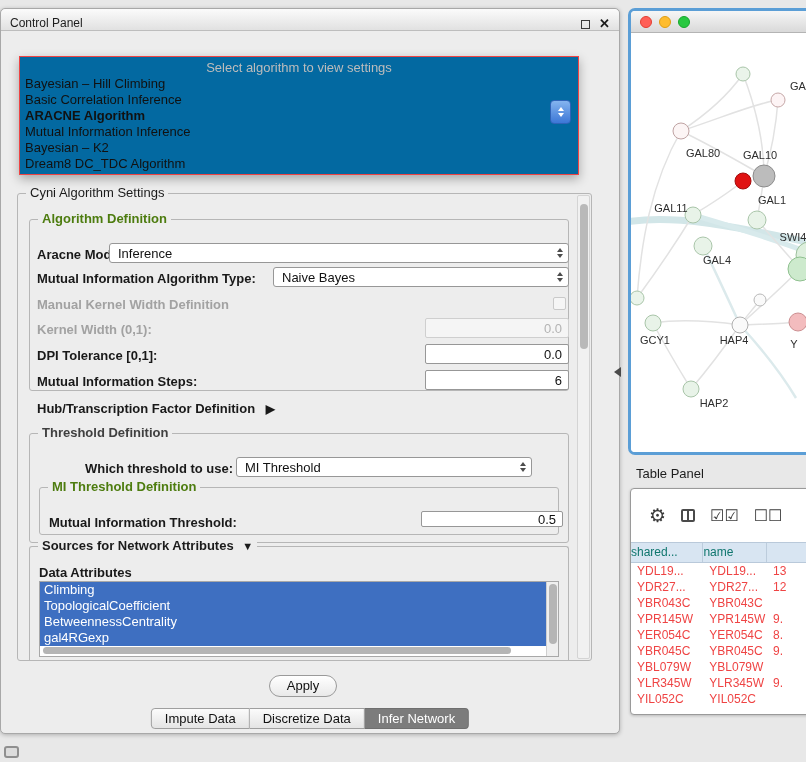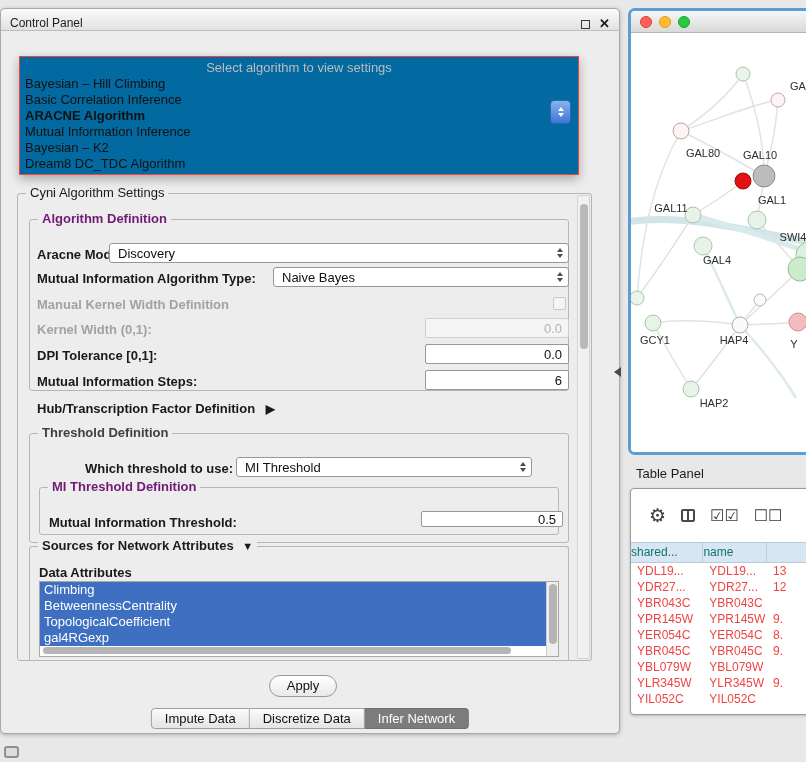--- a/index.html
+++ b/index.html
@@ -21,21 +21,21 @@
   .cp-tab{padding:3px 11px;display:flex;align-items:center;white-space:nowrap}
   .cp-tab + .cp-tab{border-left:1px solid #cccccc}
   .cp-tab.active{background:#9c9c9c;color:#fff;border-radius:4px;border-left:none}
   .net-tab-icon{width:11px;height:11px;display:inline-block;margin-right:5px;position:relative}
   .net-tab-icon::before{content:"";position:absolute;width:4px;height:4px;border-radius:50%;
       background:#39a839;left:0;top:6px;box-shadow:6px -6px 0 #39a839,6px 2px 0 #85c885}
 
   .group{position:absolute;border:1px solid #b6b6b6;border-radius:3px}
   .legend{position:absolute;top:-9px;left:8px;background:#ededed;padding:0 4px;font-size:13px;color:#1b1b1b;white-space:nowrap}
   .legend.bold{font-weight:bold}
-  .legend.blue{color:#701a75;font-weight:bold}
+  .legend.blue{color:#4d7c0f;font-weight:bold}
   .legend.green{color:#404040;font-weight:bold}
 
   .row-label{position:absolute;font-weight:bold;font-size:13px;color:#191919;white-space:nowrap}
   .row-label.disabled{color:#a2a2a2}
 
   .combo{position:absolute;background:#fff;border:1px solid #979797;border-radius:3px;
       display:flex;align-items:center;padding-left:8px;font-size:13px;color:#111}
   .stepper{margin-left:auto;width:17px;height:100%;display:flex;flex-direction:column;align-items:center;justify-content:center;gap:2px}
   .arr-up{width:0;height:0;border-left:3.5px solid transparent;border-right:3.5px solid transparent;border-bottom:4.5px solid #4c4c4c}
   .arr-dn{width:0;height:0;border-left:3.5px solid transparent;border-right:3.5px solid transparent;border-top:4.5px solid #4c4c4c}
@@ -130,21 +130,21 @@
     <div class="vtrack" style="left:576px;top:186px;width:13px;height:464px">
       <div class="vthumb" style="top:8px;height:145px"></div>
     </div>
 
     <div class="group" style="left:28px;top:210px;width:540px;height:172px">
       <span class="legend blue">Algorithm Definition</span>
     </div>
 
     <span class="row-label" style="left:36px;top:238px">Aracne Mode:</span>
     <div class="combo" style="left:108px;top:234px;width:460px;height:20px">
-      <span>Discovery</span>
+      <span>Inference</span>
       <span class="stepper">
           <span class="arr-up"></span>
           <span class="arr-dn"></span>
         </span>
     </div>
 
     <span class="row-label" style="left:36px;top:262px">Mutual Information Algorithm Type:</span>
     <div class="combo" style="left:272px;top:258px;width:296px;height:20px">
       <span>Naive Bayes</span>
       <span class="stepper">
@@ -193,22 +193,22 @@
       <span class="legend bold">
         <span>Sources for Network Attributes</span>
         <span style="font-size:11px;margin-left:5px">▼</span>
       </span>
     </div>
     <span class="row-label" style="left:38px;top:556px">Data Attributes</span>
 
     <div class="listbox" style="left:38px;top:572px;width:520px;height:76px">
       <div id="attr-list">
           <div class="list-item selected">Climbing</div>
+          <div class="list-item selected">TopologicalCoefficient</div>
           <div class="list-item selected">BetweennessCentrality</div>
-          <div class="list-item selected">TopologicalCoefficient</div>
           <div class="list-item selected">gal4RGexp</div>
         </div>
       <div class="list-vscroll">
         <div class="list-vthumb"></div>
       </div>
       <div class="list-hthumb"></div>
     </div>
 
     <div class="btn" style="left:268px;top:666px;width:68px;height:22px">Apply</div>
 

